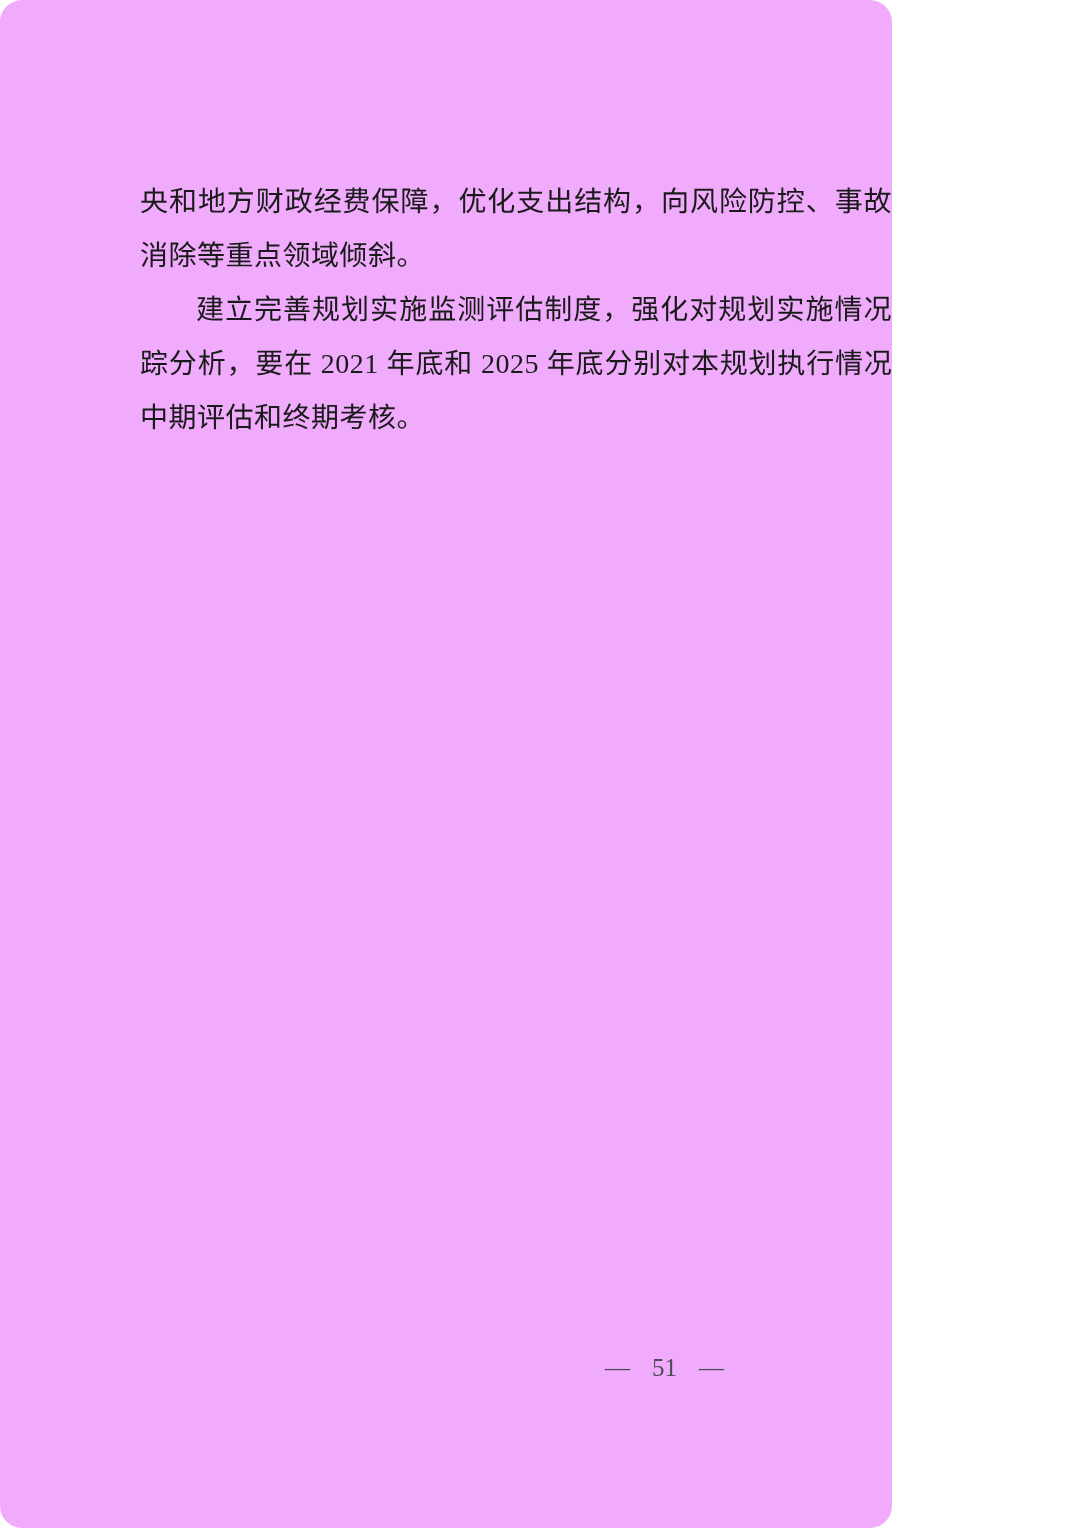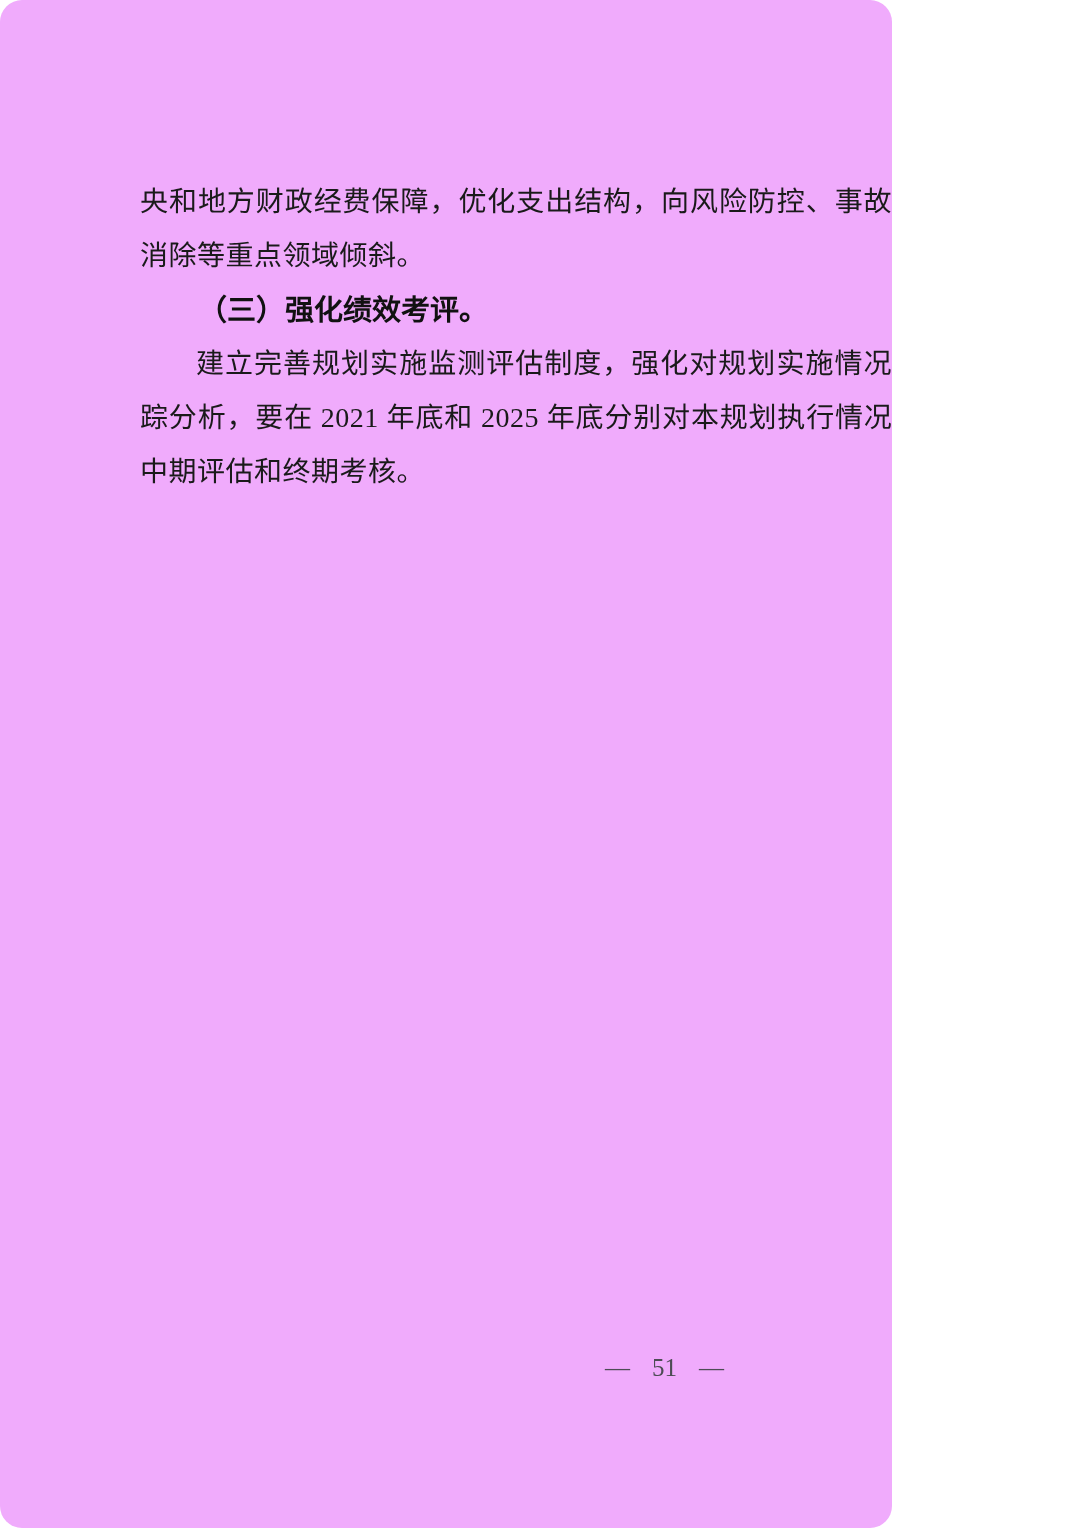--- a/index.html
+++ b/index.html
@@ -61,21 +61,20 @@
   .footer-page-number .dash {
     letter-spacing: 0;
   }
 </style>
 </head>
 <body>
 
 <div class="page">
   <div class="content">
     <p class="para continuation">央和地方财政经费保障，优化支出结构，向风险防控、事故隐患消除等重点领域倾斜。</p>
-    <p class="heading">（三）强化绩效考评。</p>
     <p class="para body-indent">建立完善规划实施监测评估制度，强化对规划实施情况的跟踪分析，要在 2021 年底和 2025 年底分别对本规划执行情况进行中期评估和终期考核。</p>
   </div>
 
   <div class="footer-page-number">
     <span class="dash">—</span>
     <span class="num">51</span>
     <span class="dash">—</span>
   </div>
 </div>
 

